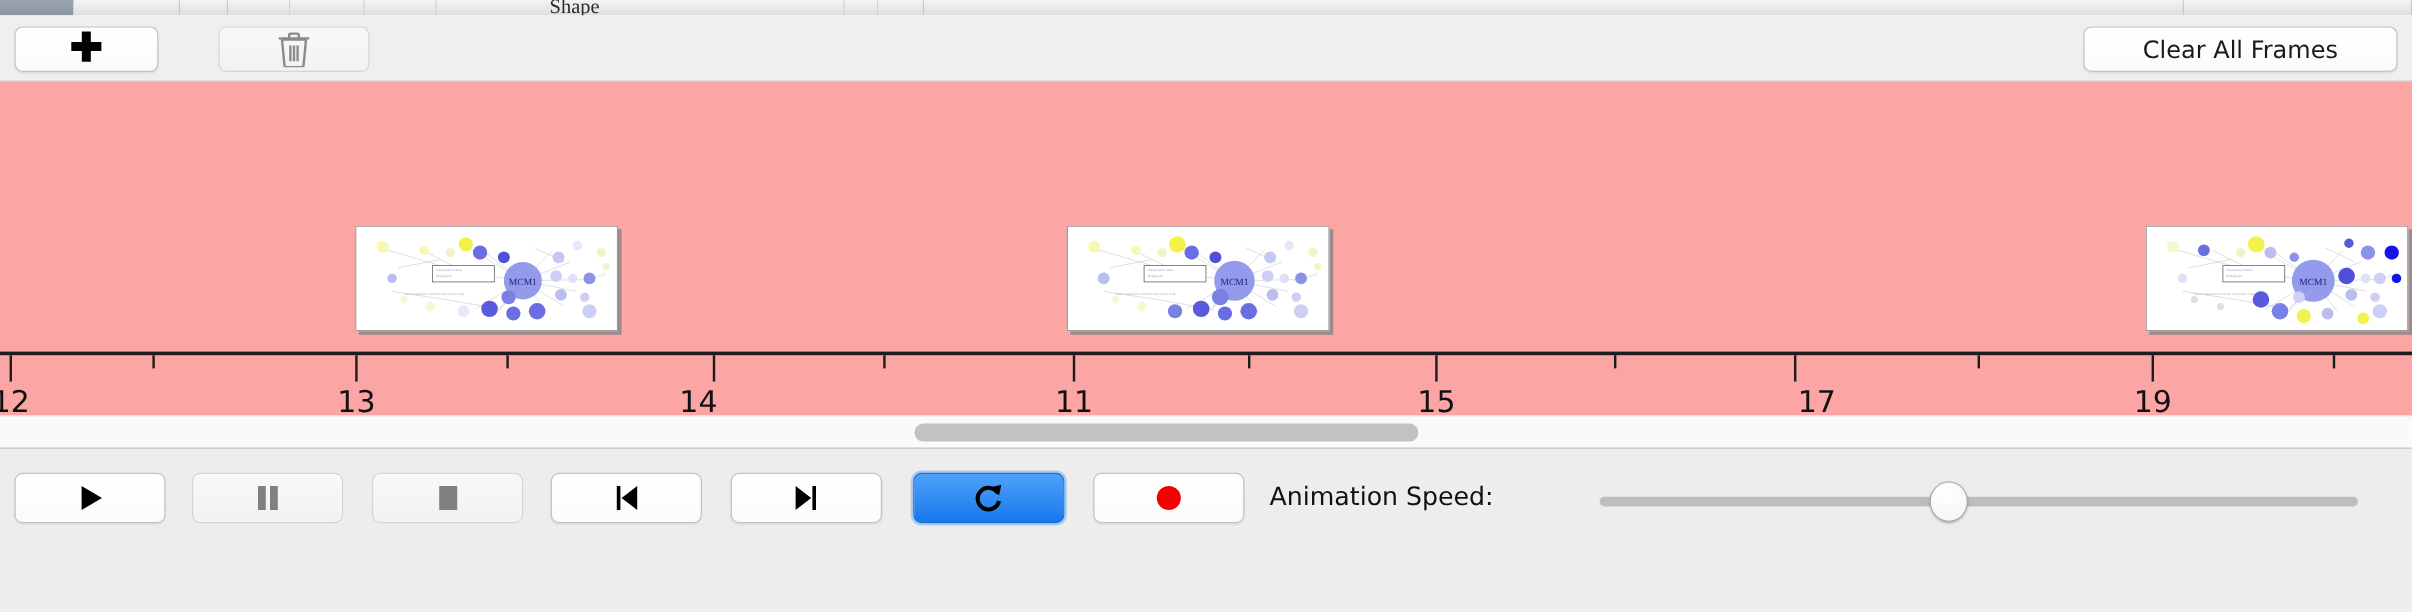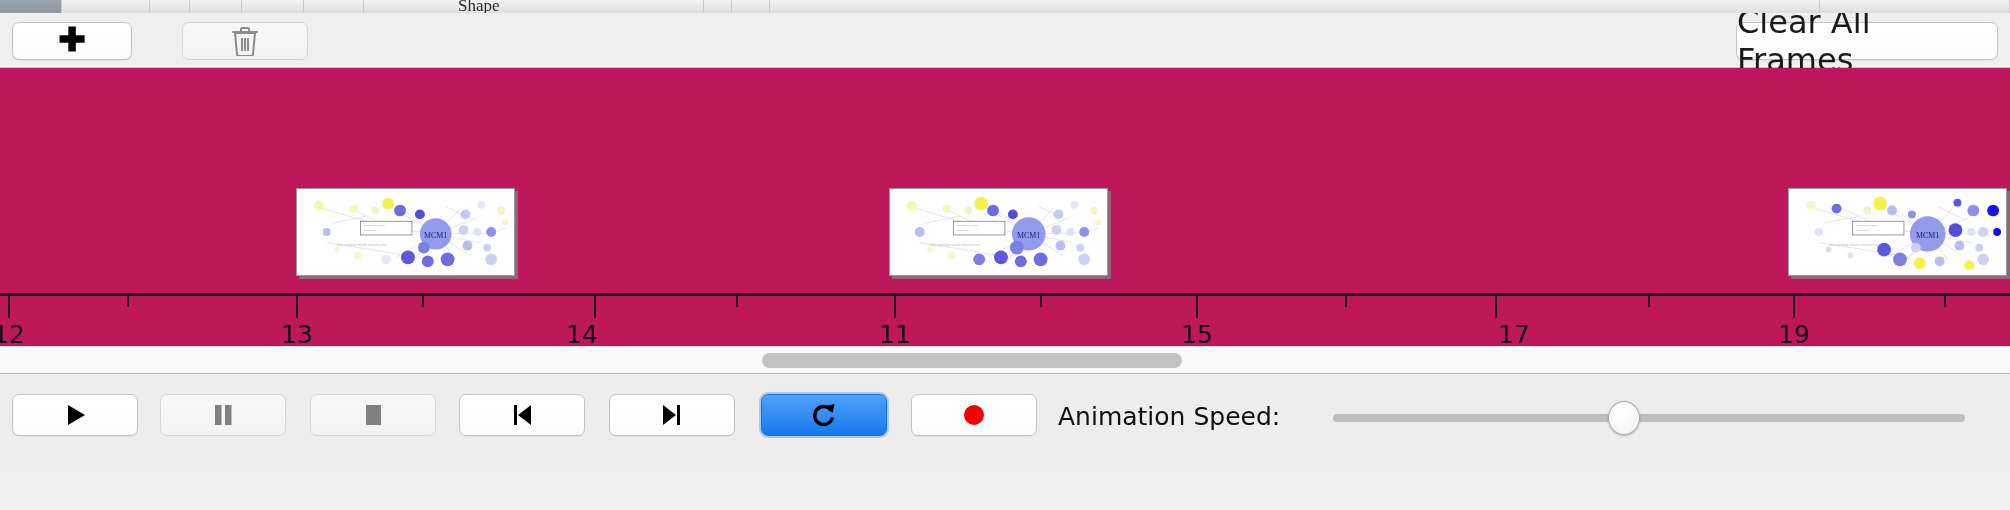--- a/index.html
+++ b/index.html
@@ -77,33 +77,33 @@
   }
   .btn.disabled {
     background: linear-gradient(#f8f8f8, #f2f2f2);
     border-color: #d5d5d5;
     box-shadow: none;
   }
   .btn-add   { left: 12px;  top: 9px; width: 120px; height: 38px; }
   .btn-trash { left: 182px; top: 9px; width: 126px; height: 38px; }
   .btn-clear {
     right: 12px; top: 9px; width: 262px; height: 38px;
-    font-size: 32px; color: #1a1a1a;
+    font-size: 20px; color: #1a1a1a;
     font-family: "DejaVu Sans", sans-serif;
   }
   .glyph-plus {
     font-size: 33px; font-weight: bold; color: #000; line-height: 1;
     margin-top: -3px;
   }
 
   
   .timeline {
     position: relative;
     height: 278px;
-    background: #be185d;
+    background: #fca5a5;
     overflow: hidden;
   }
   .frame {
     position: absolute;
     top: 208px;
     transform: translateY(-100%);
     width: 219px; height: 88px;
     background: #ffffff;
     border: 1px solid #9a9a9a;
     box-shadow: 3px 3px 0 rgba(130,130,130,0.75);
@@ -165,21 +165,21 @@
     background: linear-gradient(#f8f8f8, #f2f2f2);
     border-color: #d6d6d6; box-shadow: none;
   }
   .pbtn.active {
     background: linear-gradient(#4ea2fa, #1878ec);
     border-color: #1a6fd0;
     box-shadow: 0 0 0 2px rgba(90,160,250,0.45);
   }
   .speed-label {
     position: absolute; top: 28px;
-    font-size: 25px; color: #101010;
+    font-size: 21px; color: #101010;
     font-family: "DejaVu Sans", sans-serif;
     white-space: nowrap;
   }
   .slider {
     position: absolute; top: 40px;
     height: 8px; border-radius: 4px;
     background: #bdbdbd;
     cursor: pointer;
   }
   .slider-thumb {

